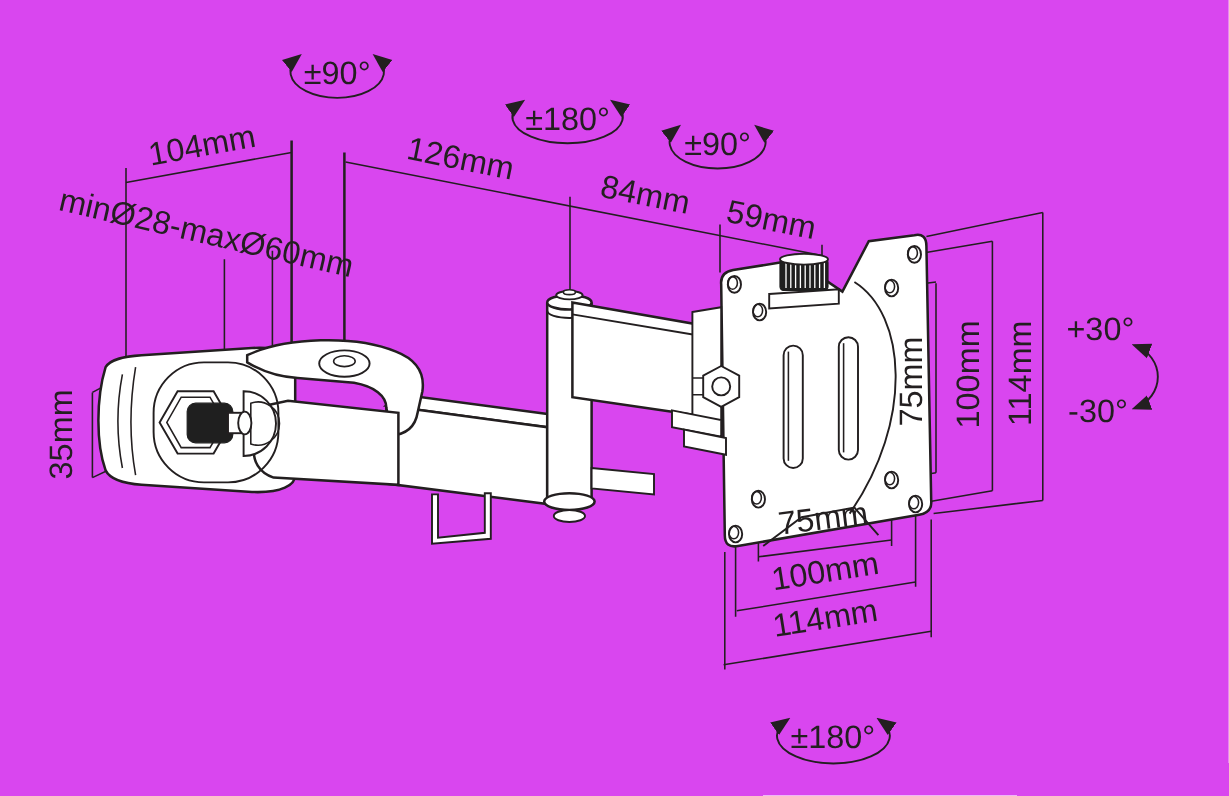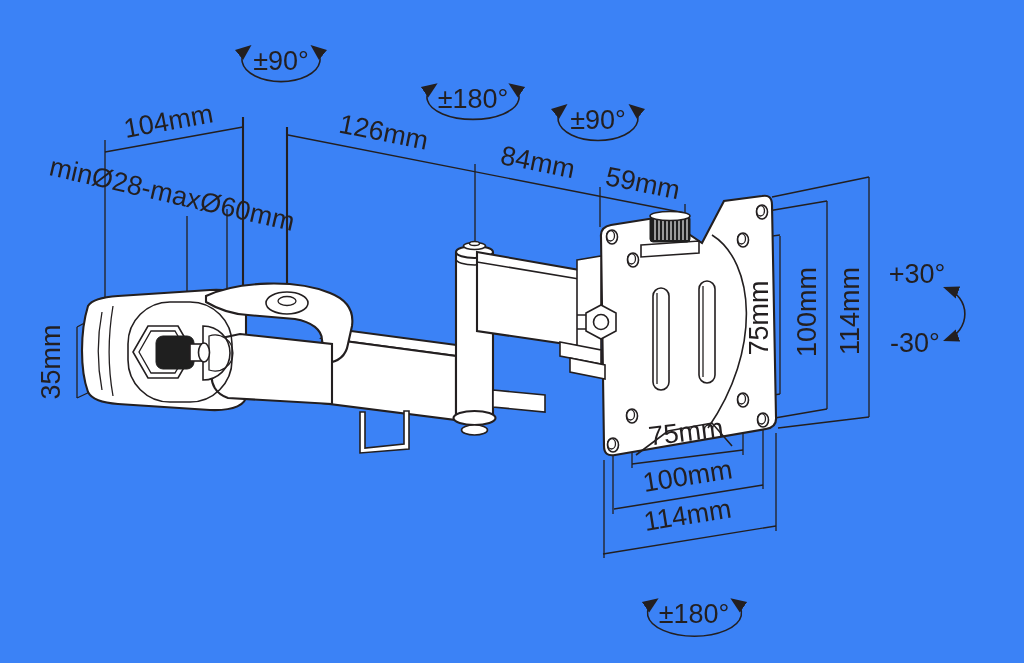--- a/index.html
+++ b/index.html
@@ -1,16 +1,16 @@
 <!DOCTYPE html>
 <html><head>
 <meta charset="utf-8">
 <style>
   html,body{margin:0;padding:0;background:#ffffff;}
-  .stage{position:relative;width:1024px;height:663px;background:#3b82f6;overflow:hidden;
+  .stage{position:relative;width:1024px;height:663px;background:#d946ef;overflow:hidden;
          font-family:"Liberation Sans", sans-serif;}
   svg{display:block;}
   text{fill:#231f20;font-family:"Liberation Sans","DejaVu Sans",sans-serif;}
   .dimtxt{font-size:27px;}
   .ln{stroke:#231f20;fill:none;}
   .thin{stroke-width:1.3;}
   .mid{stroke-width:1.6;}
   .thick{stroke-width:2.1;}
   .w{fill:#ffffff;}
   .dark{fill:#1f1f1f;stroke:#1f1f1f;}

